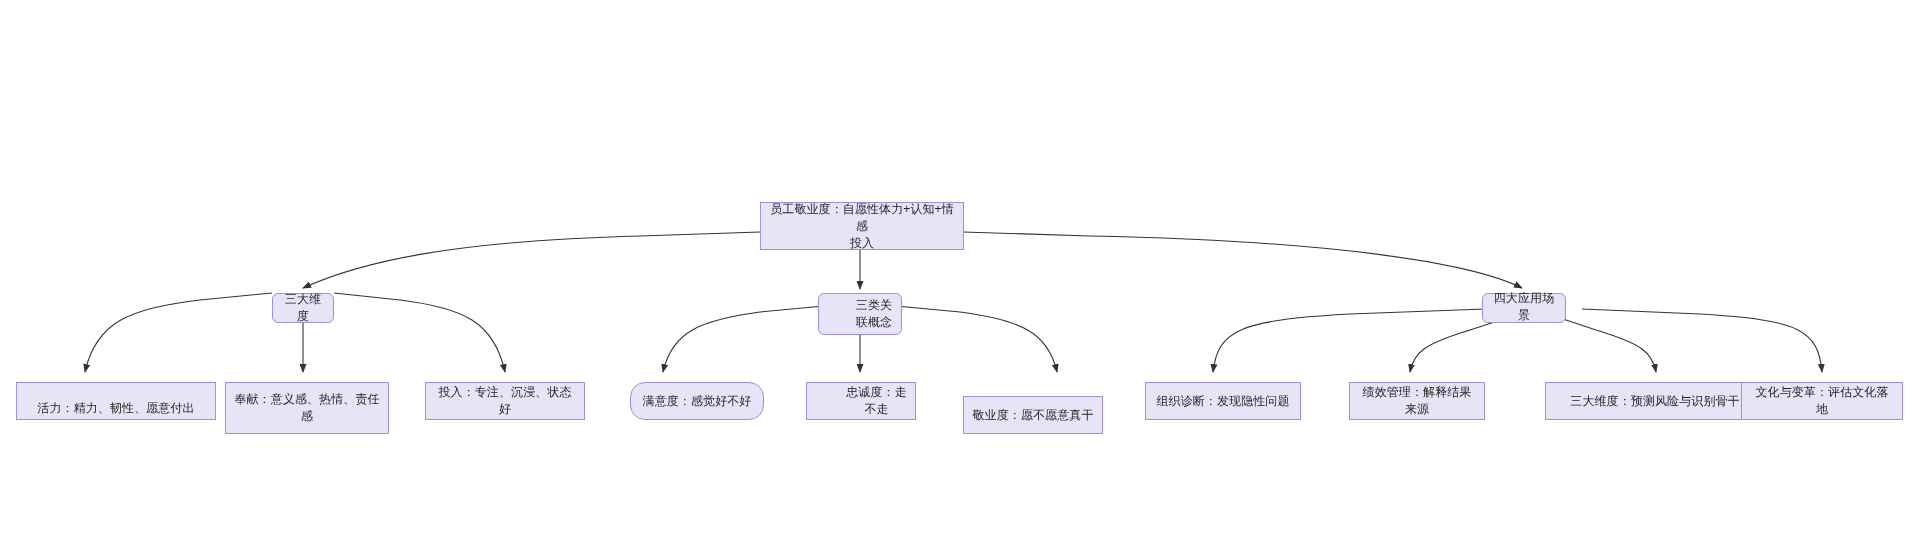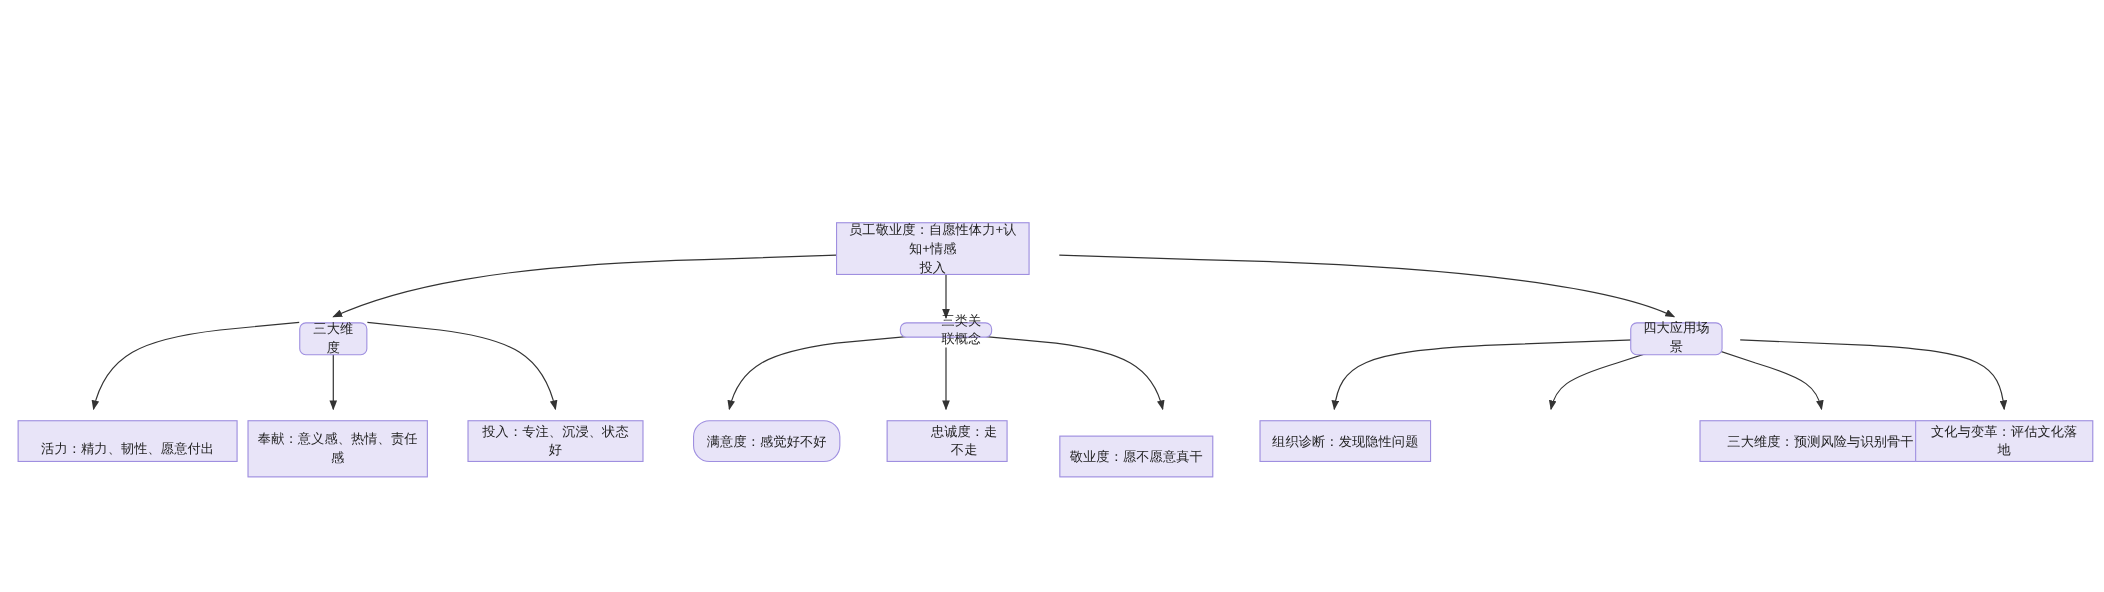--- a/index.html
+++ b/index.html
@@ -74,30 +74,30 @@
       <path d="M 860 316 L 860 334 C 860 350 860 358 860 372"></path>
       <path d="M 896 306 L 960 312 C 1020 320 1048 332 1057 372"></path>
 
       <path d="M 1485 309 L 1350 314 C 1240 320 1218 330 1213 372"></path>
       <path d="M 1513 316 L 1470 330 C 1424 344 1414 352 1410 372"></path>
       <path d="M 1554 316 L 1596 330 C 1642 344 1652 352 1656 372"></path>
       <path d="M 1582 309 L 1700 314 C 1800 320 1818 330 1822 372"></path>
     </g>
   </svg>
 
-  <div class="node" style="left:760px; top:202px; width:176px; height:48px;">
+  <div class="node" style="left:760px; top:202px; width:204px; height:48px;">
     <span class="node-label">员工敬业度：自愿性体力+认知+情感
 投入</span>
   </div>
 
   <div class="node rounded" style="left:272px; top:293px; width:62px; height:30px;">
     <span class="node-label">三大维度</span>
   </div>
 
-  <div class="node rounded" style="left:818px; top:293px; width:84px; height:14px;padding-left:36px;">
+  <div class="node rounded" style="left:818px; top:293px; width:84px; height:42px;padding-left:36px;">
     <span class="node-label">三类关联概念</span>
   </div>
 
   <div class="node rounded" style="left:1482px; top:293px; width:84px; height:30px;font-family:Liberation Mono, monospace;">
     <span class="node-label">四大应用场景</span>
   </div>
 
   <div class="node" style="left:16px; top:382px; width:200px; height:38px;align-items:flex-end;">
     <span class="node-label">活力：精力、韧性、愿意付出</span>
   </div>
@@ -119,20 +119,23 @@
   </div>
 
   <div class="node" style="left:963px; top:396px; width:140px; height:38px;">
     <span class="node-label">敬业度：愿不愿意真干</span>
   </div>
 
   <div class="node" style="left:1145px; top:382px; width:156px; height:38px;">
     <span class="node-label">组织诊断：发现隐性问题</span>
   </div>
 
+  <div class="node" style="left:1349px; top:382px; width:136px; height:38px;">
+    <span class="node-label">绩效管理：解释结果来源</span>
+  </div>
 
   <div class="node" style="left:1545px; top:382px; width:220px; height:38px;">
     <span class="node-label">三大维度：预测风险与识别骨干</span>
   </div>
 
   <div class="node" style="left:1741px; top:382px; width:162px; height:38px;">
     <span class="node-label">文化与变革：评估文化落地</span>
   </div>
 
 </div>

